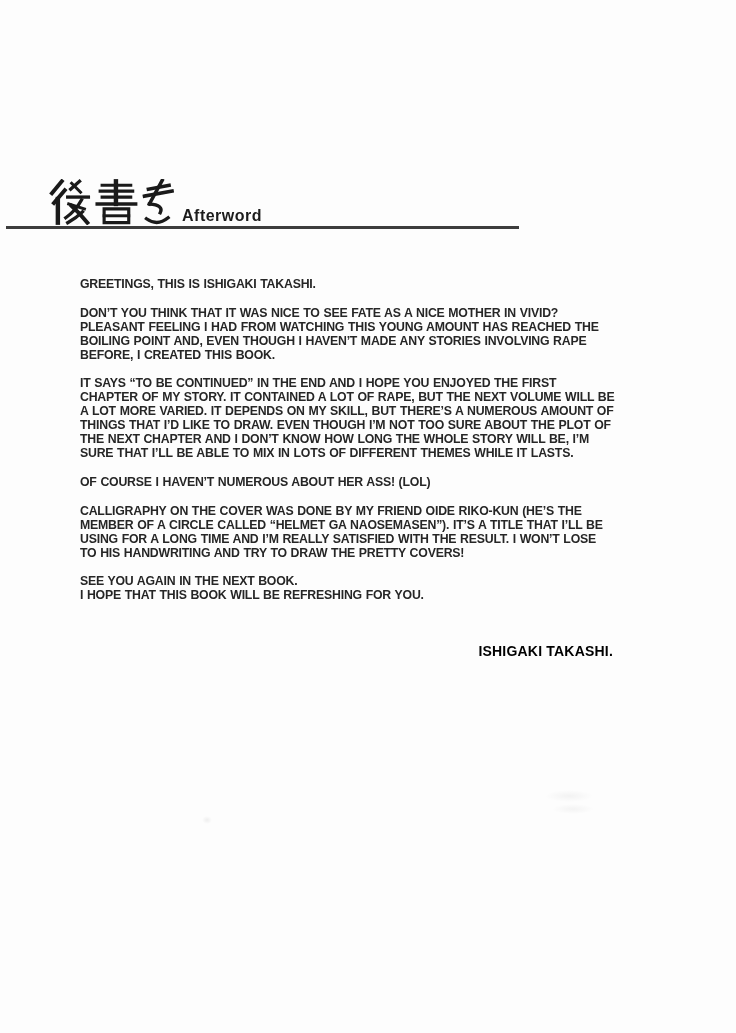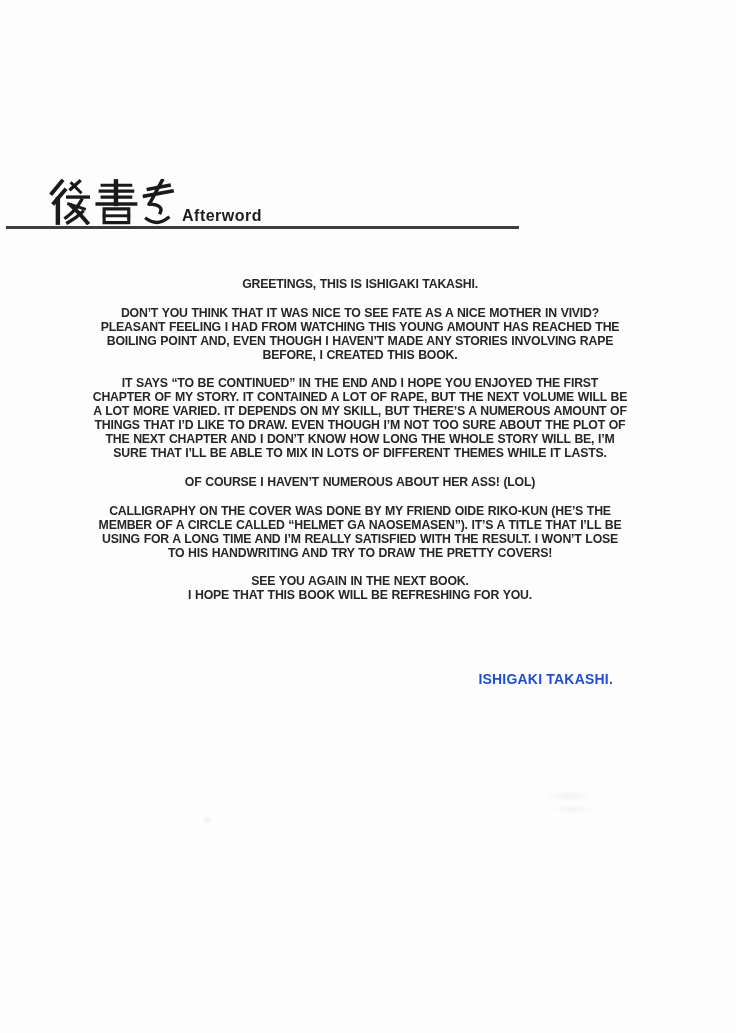--- a/index.html
+++ b/index.html
@@ -8,21 +8,20 @@
     width: 736px;
     height: 1033px;
     overflow: hidden;
     font-family: "Liberation Sans", sans-serif;
   }
   .page {
     position: relative;
     width: 736px;
     height: 1033px;
     background: #fdfdfd;
-    text-align: center;
   }
   
   .title-kanji {
     position: absolute;
     left: 49px;
     top: 179px;
     width: 126px;
     height: 46px;
   }
   .title-kanji path, .title-kanji line {
@@ -70,23 +69,22 @@
   .p5 { top: 504px; }
   .p6 { top: 574px; }
   .signature {
     position: absolute;
     right: 123px;
     top: 643px;
     font-size: 14px;
     line-height: 16px;
     font-weight: 700;
     letter-spacing: 0.2px;
-    color: #1d4ed8;
+    color: #000000;
     white-space: pre;
-    margin-top: 28px;
   }
   
   .smudge {
     position: absolute;
     border-radius: 50%;
     pointer-events: none;
   }
   .smudge-a {
     left: 202px; top: 816px; width: 10px; height: 8px;
     background: radial-gradient(closest-side, rgba(0,0,0,0.06), rgba(0,0,0,0));

